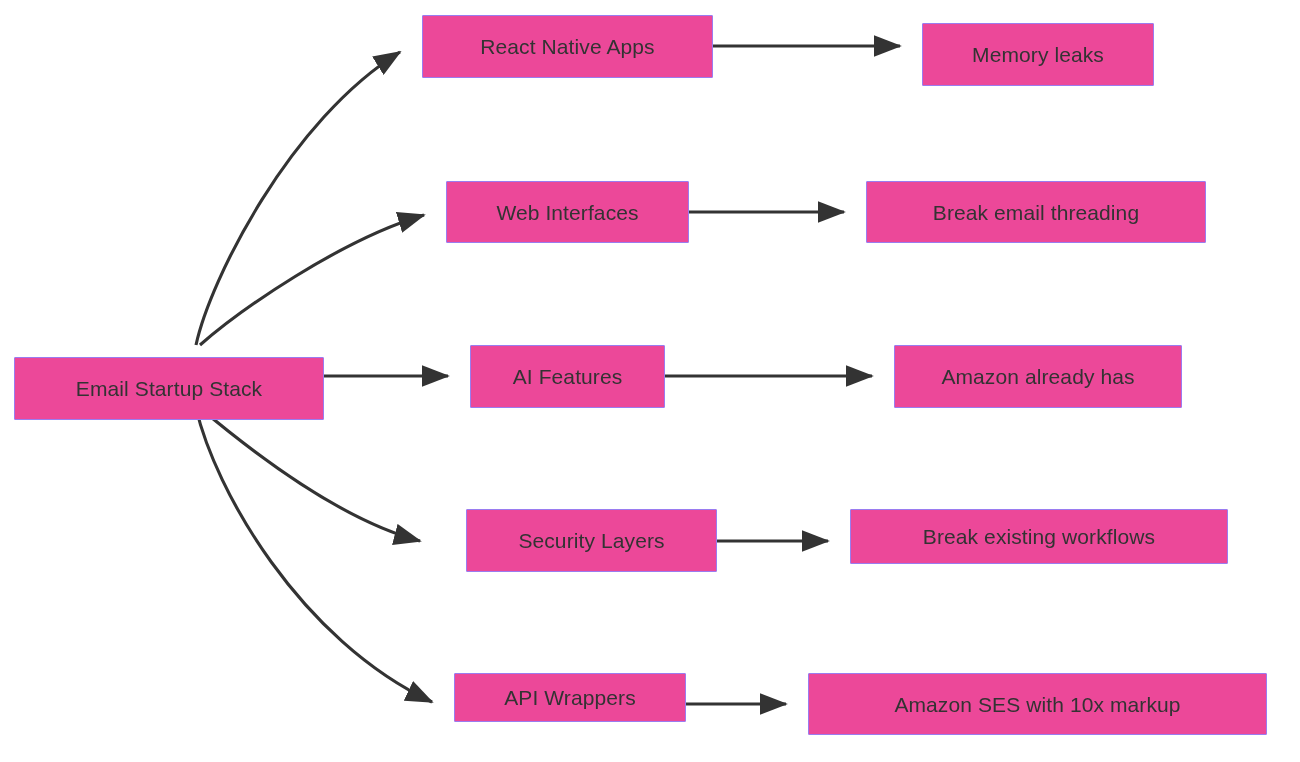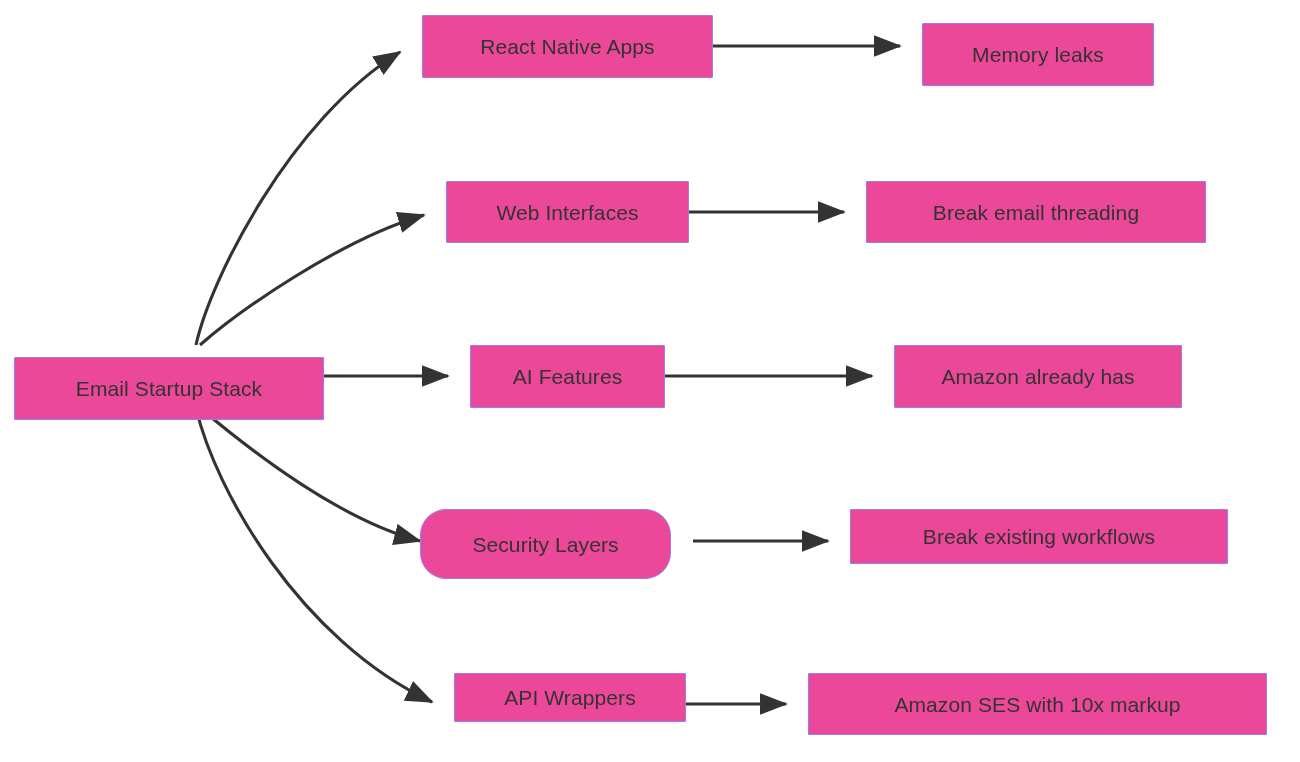--- a/index.html
+++ b/index.html
@@ -75,21 +75,21 @@
       </div>
       <div class="node" style="left: 422px; top: 15px; width: 291px; height: 63px;">
         <span class="node-label">React Native Apps</span>
       </div>
       <div class="node" style="left: 446px; top: 181px; width: 243px; height: 62px;">
         <span class="node-label">Web Interfaces</span>
       </div>
       <div class="node" style="left: 470px; top: 345px; width: 195px; height: 63px;">
         <span class="node-label">AI Features</span>
       </div>
-      <div class="node" style="left: 420px; top: 509px; width: 251px; height: 70px; border-radius: 26px;">
+      <div class="node" style="left: 466px; top: 509px; width: 251px; height: 63px;">
         <span class="node-label">Security Layers</span>
       </div>
       <div class="node" style="left: 454px; top: 673px; width: 232px; height: 49px;">
         <span class="node-label">API Wrappers</span>
       </div>
       <div class="node" style="left: 922px; top: 15px; width: 232px; height: 63px; margin-top: 8px;">
         <span class="node-label">Memory leaks</span>
       </div>
       <div class="node" style="left: 866px; top: 181px; width: 340px; height: 62px;">
         <span class="node-label">Break email threading</span>

